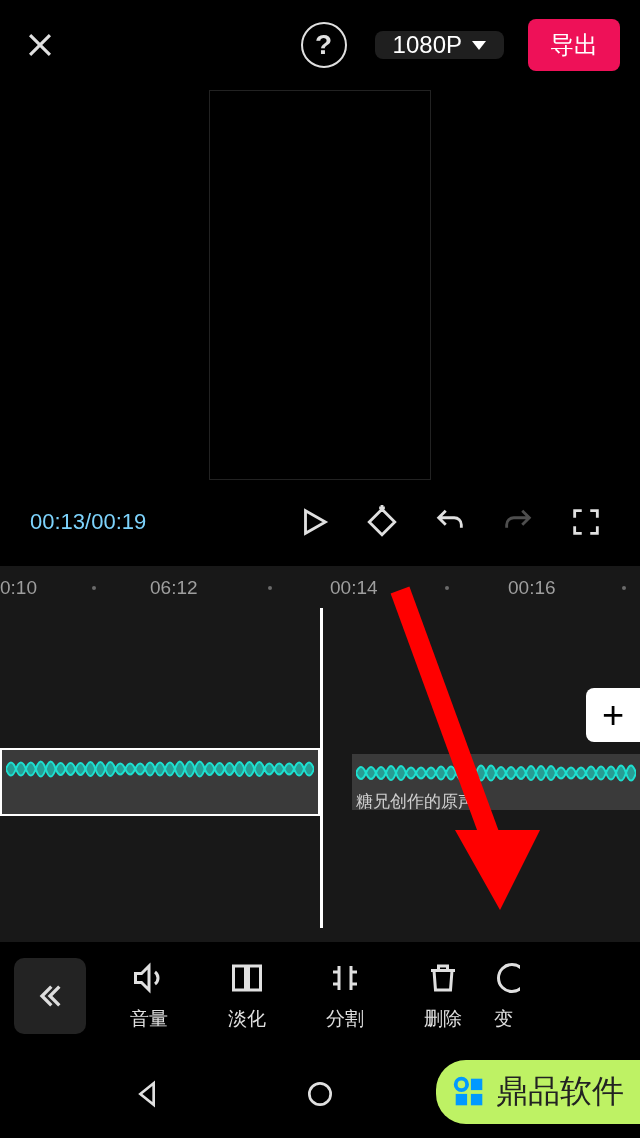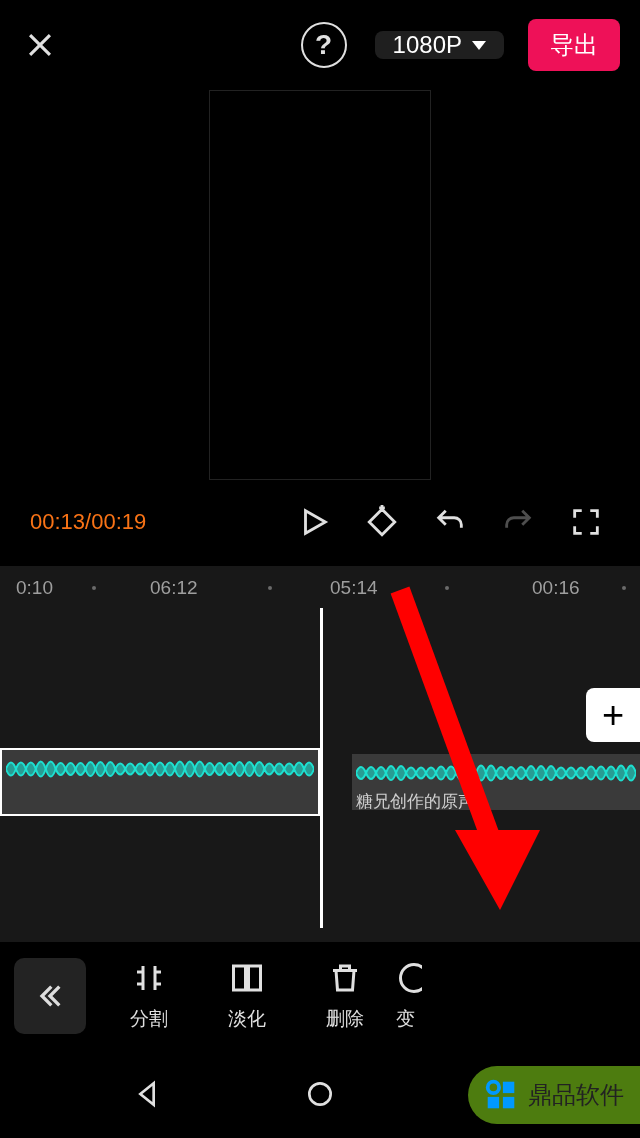--- a/index.html
+++ b/index.html
@@ -66,21 +66,21 @@
 }
 .preview-video {
   width: 222px; height: 390px;
   background: #000;
   border: 1px solid #222;
 }
 .playbar {
   display: flex; align-items: center;
   padding: 18px 30px 20px 30px;
 }
-.timecode { font-size: 22px; color: #f97316; }
+.timecode { font-size: 22px; color: #7dd3fc; }
 .playbar-spacer { flex: 1; }
 .playbar-btn {
   width: 48px; height: 48px;
   display: flex; align-items: center; justify-content: center;
   margin-left: 20px;
   cursor: pointer;
   color: #e0e0e0;
 }
 .playbar-btn svg { width: 34px; height: 34px; }
 .playbar-btn.disabled { opacity: 0.35; }
@@ -210,26 +210,26 @@
 }
 .navbar .nav-btn {
   width: 46px; height: 46px;
   display: flex; align-items: center; justify-content: center;
   cursor: pointer; color: #e0e0e0;
 }
 .navbar svg { width: 32px; height: 32px; }
 .watermark {
   position: absolute;
   right: 0; bottom: 14px;
-  background: #4d7c0f;
+  background: #bef264;
   color: #222;
   border-radius: 30px 0 0 30px;
   padding: 10px 16px 10px 14px;
   display: flex; align-items: center;
-  font-size: 24px;
+  font-size: 32px;
   font-weight: 500;
   z-index: 20;
 }
 .watermark .logo {
   width: 38px; height: 38px;
   margin-right: 8px;
 }
 </style>
 </head>
 <body>
@@ -280,27 +280,27 @@
       </svg>
   </div>
   <div class="playbar-btn">
     <svg viewBox="0 0 24 24" fill="none" stroke="currentColor" stroke-width="2">
         <path d="M4 9 V4 H9 M15 4 H20 V9 M20 15 V20 H15 M9 20 H4 V15"></path>
       </svg>
   </div>
 </div>
 
 <div class="ruler">
-  <span class="tick" style="left:16px">0:10</span>
+  <span class="tick" style="left:0px">0:10</span>
   <span class="dot" style="left:92px"></span>
   <span class="tick" style="left:150px">06:12</span>
   <span class="dot" style="left:268px"></span>
-  <span class="tick" style="left:330px">05:14</span>
+  <span class="tick" style="left:330px">00:14</span>
   <span class="dot" style="left:445px"></span>
-  <span class="tick" style="left:532px">00:16</span>
+  <span class="tick" style="left:508px">00:16</span>
   <span class="dot" style="left:622px"></span>
 </div>
 
 <div class="timeline-area">
   <div class="playhead"></div>
   <div class="add-btn">+</div>
   <div class="audio-track">
     <div class="audio-clip">
       <div class="waveform">
         <svg viewBox="0 0 310 30" preserveAspectRatio="none">
@@ -334,30 +334,36 @@
 
 <div class="toolbar">
   <div class="back-btn">
     <svg viewBox="0 0 24 24" fill="none" stroke="currentColor" stroke-width="2.5">
         <path d="M13 5 L6 12 L13 19 M19 5 L12 12 L19 19"></path>
       </svg>
   </div>
   <div class="tool-items">
     <div class="tool-item">
       <svg viewBox="0 0 24 24" fill="none" stroke="currentColor" stroke-width="2">
-          <path d="M8 4 v16 M16 4 v16 M4 8 h4 M4 16 h4 M16 8 h4 M16 16 h4"></path>
+          <path d="M3 9 v6 h4 l5 5 V4 l-5 5 H3 Z M16 8 a5 5 0 0 1 0 8"></path>
         </svg>
-      <span class="label">分割</span>
+      <span class="label">音量</span>
     </div>
     <div class="tool-item">
       <svg viewBox="0 0 24 24" fill="none" stroke="currentColor" stroke-width="2">
           <rect x="3" y="4" width="8" height="16"></rect>
           <rect x="13" y="4" width="8" height="16"></rect>
         </svg>
       <span class="label">淡化</span>
+    </div>
+    <div class="tool-item">
+      <svg viewBox="0 0 24 24" fill="none" stroke="currentColor" stroke-width="2">
+          <path d="M8 4 v16 M16 4 v16 M4 8 h4 M4 16 h4 M16 8 h4 M16 16 h4"></path>
+        </svg>
+      <span class="label">分割</span>
     </div>
     <div class="tool-item">
       <svg viewBox="0 0 24 24" fill="none" stroke="currentColor" stroke-width="2">
           <path d="M4 7 h16 M9 7 V4 h6 v3 M6 7 l1 13 h10 l1 -13"></path>
         </svg>
       <span class="label">删除</span>
     </div>
     <div class="tool-item clipped">
       <svg viewBox="0 0 24 24" fill="none" stroke="currentColor" stroke-width="2">
           <circle cx="12" cy="12" r="9"></circle>

